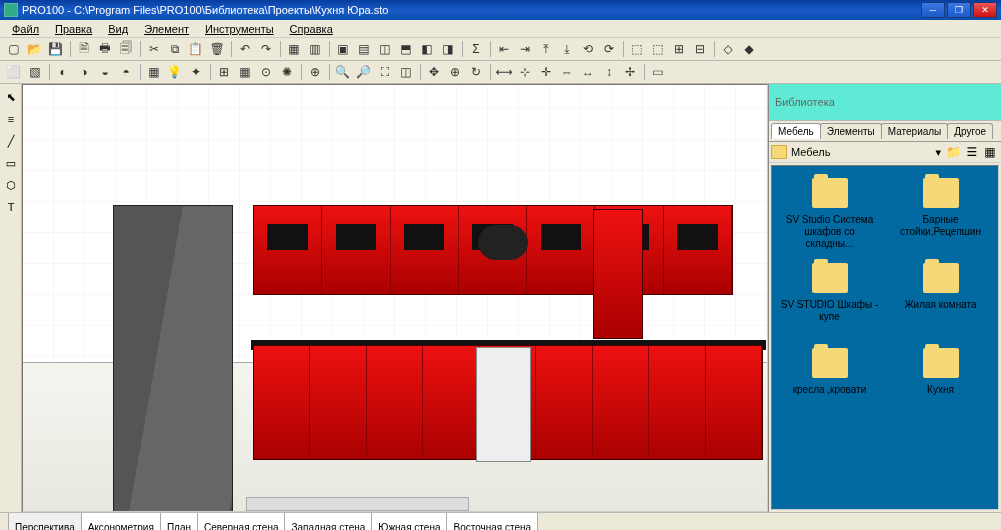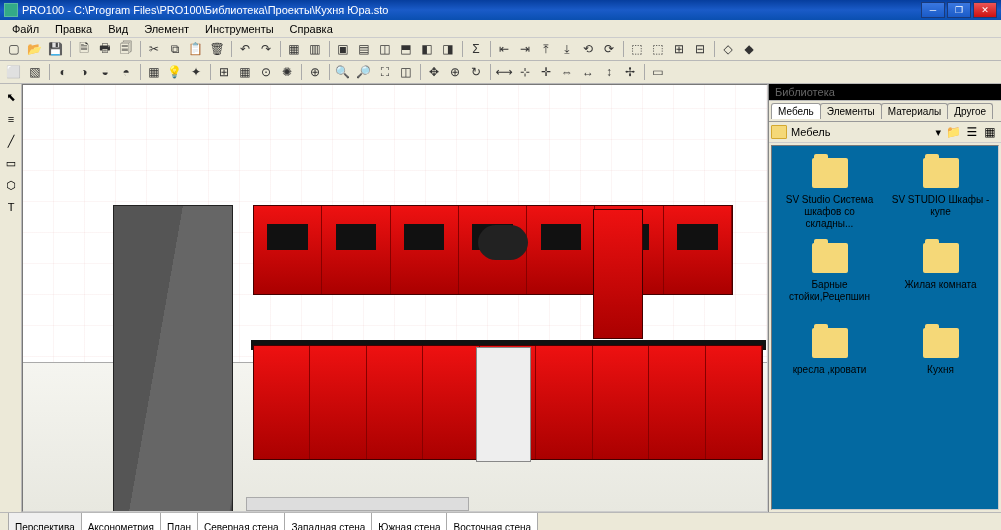--- a/index.html
+++ b/index.html
@@ -5,31 +5,31 @@
 * { box-sizing: border-box; margin: 0; padding: 0; }
 body { font-family: Tahoma, Arial, sans-serif; font-size: 11px; background: #ece9d8; width: 1001px; height: 530px; overflow: hidden; }
 .window { width: 1001px; height: 530px; display: flex; flex-direction: column; background: #ece9d8; }
 .titlebar { height: 20px; background: linear-gradient(#063e9e,#1a5bc8,#0a4fb0); color: #fff; display: flex; align-items: center; padding: 0 4px; font-size: 11px; }
 .titlebar .icon { width: 14px; height: 14px; background: #3a8; margin-right: 4px; border: 1px solid #fff3; }
 .titlebar .title { flex: 1; white-space: nowrap; overflow: hidden; }
 .winbtn { width: 24px; height: 16px; margin-left: 2px; border: 1px solid #1a3a7a; display: flex; align-items: center; justify-content: center; color: #fff; font-size: 9px; cursor: pointer; }
 .winbtn.close { background: linear-gradient(#e55,#c11); }
 .winbtn:not(.close) { background: linear-gradient(#3a77e0,#1a5bc8); }
 .menubar { height: 18px; background: #ece9d8; display: flex; align-items: center; padding: 0 4px; border-bottom: 1px solid #ccc; }
-.menubar span { padding: 2px 8px; cursor: pointer; }
+.menubar span { padding: 2px 8px; cursor: pointer; text-decoration: underline; }
 .toolbar { height: 23px; background: #ece9d8; border-bottom: 1px solid #b8b8b8; display: flex; align-items: center; padding: 0 4px; gap: 1px; }
 .tb { width: 20px; height: 20px; border: 1px solid transparent; display: flex; align-items: center; justify-content: center; cursor: pointer; font-size: 12px; color: #333; }
 .tb.sep { width: 6px; border: none; cursor: default; position: relative; }
 .tb.sep::after { content: ''; position: absolute; left: 3px; top: 2px; bottom: 2px; border-left: 1px solid #aaa; }
 .main-area { flex: 1; display: flex; min-height: 0; }
 .left-tools { width: 22px; background: #ece9d8; border-right: 1px solid #b8b8b8; display: flex; flex-direction: column; padding-top: 2px; }
 .lt { width: 20px; height: 20px; margin: 1px; border: 1px solid transparent; display: flex; align-items: center; justify-content: center; cursor: pointer; font-size: 11px; }
 .viewport { flex: 1; background: #fff; position: relative; overflow: hidden; border: 1px inset #ccc; }
 .library-panel { width: 233px; background: #ece9d8; border-left: 1px solid #888; display: flex; flex-direction: column; }
-.library-panel .panel-title { background: #000000; border-bottom: 1px solid #b8b8b8; padding: 2px 6px; font-size: 11px; color: #666; }
+.library-panel .panel-title { background: #5eead4; border-bottom: 1px solid #b8b8b8; padding: 12px 6px; font-size: 11px; color: #666; }
 .lib-tabs { display: flex; padding: 2px; }
 .lib-tab { padding: 2px 6px; border: 1px solid #999; border-bottom: none; background: #ece9d8; font-size: 10px; cursor: pointer; margin-right: -1px; border-radius: 3px 3px 0 0; }
 .lib-tab.active { background: #fff; }
 .lib-toolbar { height: 22px; border-top: 1px solid #999; border-bottom: 1px solid #ccc; display: flex; align-items: center; padding: 0 2px; }
 .lib-toolbar .folder-ico { width: 16px; height: 14px; background: #f5d878; border: 1px solid #d4a830; border-radius: 1px; margin-right: 4px; }
 .lib-toolbar .path { flex: 1; font-size: 11px; }
 .lib-toolbar .dd { cursor: pointer; padding: 0 4px; }
 .lib-toolbar .ticon { width: 16px; height: 16px; margin: 0 1px; display: flex; align-items: center; justify-content: center; cursor: pointer; font-size: 12px; }
 .lib-list { flex: 1; background: #0369a1; border: 1px inset #ccc; margin: 2px; overflow: auto; display: grid; grid-template-columns: 1fr 1fr; grid-auto-rows: 85px; padding: 8px 2px; }
 .lib-item { display: flex; flex-direction: column; align-items: center; justify-content: flex-start; padding: 4px; cursor: pointer; text-align: center; }
@@ -217,25 +217,25 @@
         <div class="ticon">☰</div>
         <div class="ticon">▦</div>
       </div>
       <div class="lib-list">
         <div class="lib-item">
             <div class="fico"></div>
             <div class="lbl">SV Studio  Система шкафов со складны...</div>
           </div>
         <div class="lib-item">
             <div class="fico"></div>
+            <div class="lbl">Барные стойки,Рецепшин</div>
+          </div>
+        <div class="lib-item">
+            <div class="fico"></div>
             <div class="lbl">SV STUDIO  Шкафы - купе</div>
-          </div>
-        <div class="lib-item">
-            <div class="fico"></div>
-            <div class="lbl">Барные стойки,Рецепшин</div>
           </div>
         <div class="lib-item">
             <div class="fico"></div>
             <div class="lbl">Жилая комната</div>
           </div>
         <div class="lib-item">
             <div class="fico"></div>
             <div class="lbl">кресла ,кровати</div>
           </div>
         <div class="lib-item">

